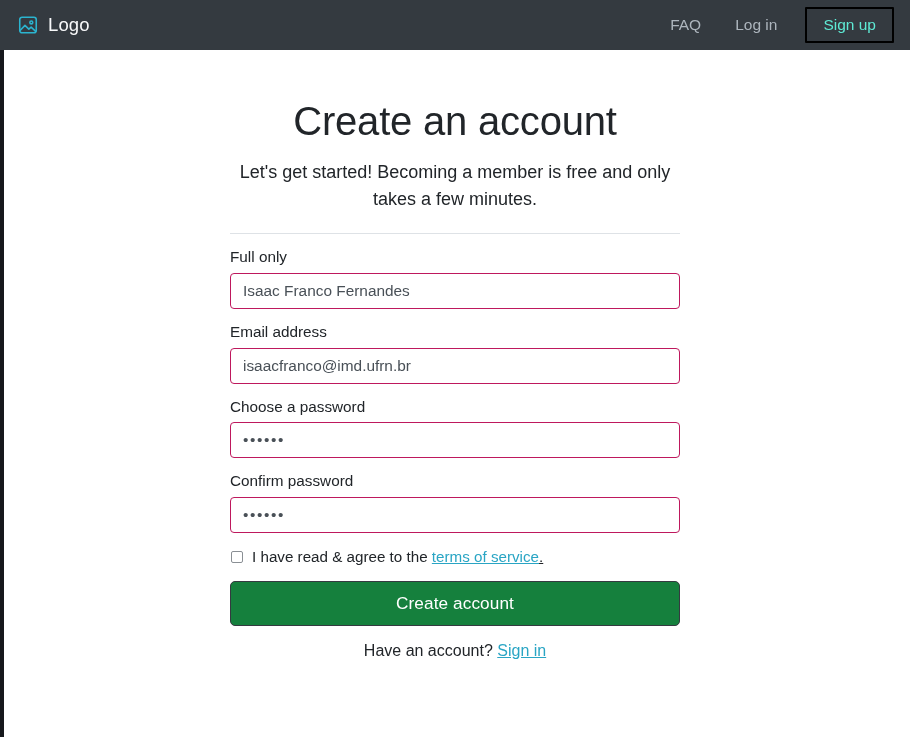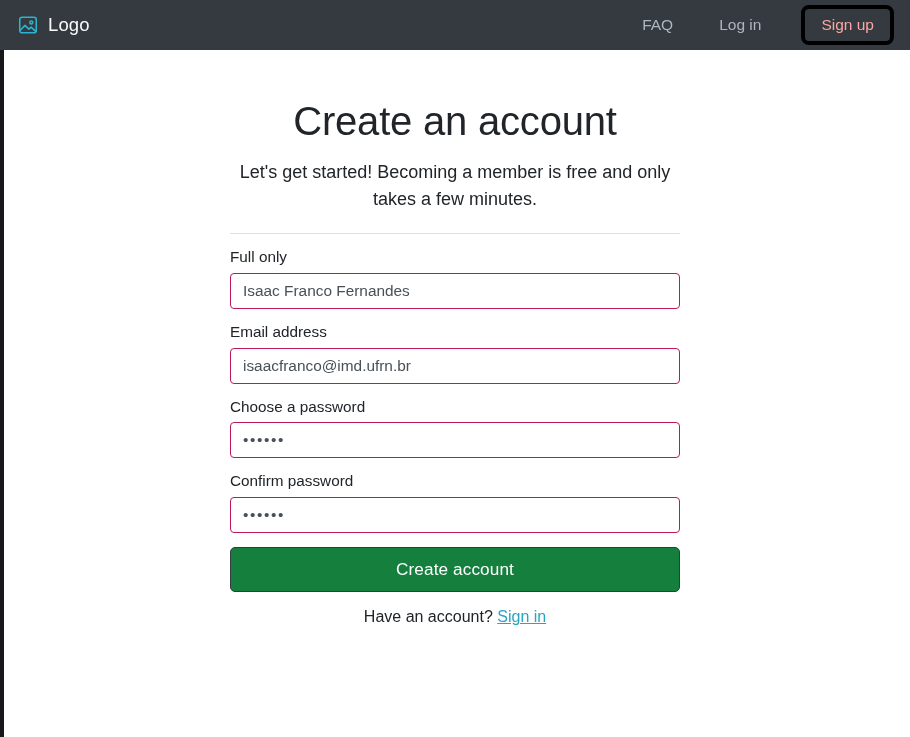--- a/index.html
+++ b/index.html
@@ -53,35 +53,35 @@
   }
   .brand-text {
     color: #f8f9fa;
     font-size: 18.5px;
     letter-spacing: 0.1px;
   }
   .nav-spacer { flex: 1 1 auto; }
   .nav-links {
     display: flex;
     align-items: center;
-    gap: 16px;
+    gap: 4px;
   }
   .nav-link {
     color: #adb5bd;
     font-size: 15.5px;
     text-decoration: none;
     padding: 8px 15px;
     white-space: nowrap;
   }
   .nav-btn-outline {
-    color: #fca5a5;
+    color: #5eead4;
     font-size: 15.5px;
     text-decoration: none;
-    border: 4px solid #000000;
-    border-radius: 8px;
+    border: 2px solid #000000;
+    border-radius: 1px;
     padding: 7px 16px;
     margin-left: 9px;
     white-space: nowrap;
     background: transparent;
     line-height: 1.2;
   }
 
   
   #content {
     position: absolute;
@@ -255,19 +255,23 @@
     <div class="field-group">
       <label class="field-label">Choose a password</label>
       <input class="field-input pw" type="text" value="••••••" style="">
     </div>
 
     <div class="field-group">
       <label class="field-label">Confirm password</label>
       <input class="field-input pw" type="text" value="••••••" style="">
     </div>
 
+    <div class="check-row">
+      <input class="check-box" type="checkbox" style="">
+      <span class="check-text"><span>I have read &amp; agree to the </span><a class="tos-link" href="#">terms of service</a><span class="tos-tail">.</span></span>
+    </div>
 
     <button class="submit-btn">Create account</button>
 
     <p class="footer-line"><span>Have an account? </span><a class="signin-link" href="#">Sign in</a></p>
 
   </div>
 </div>
 
 </body></html>

